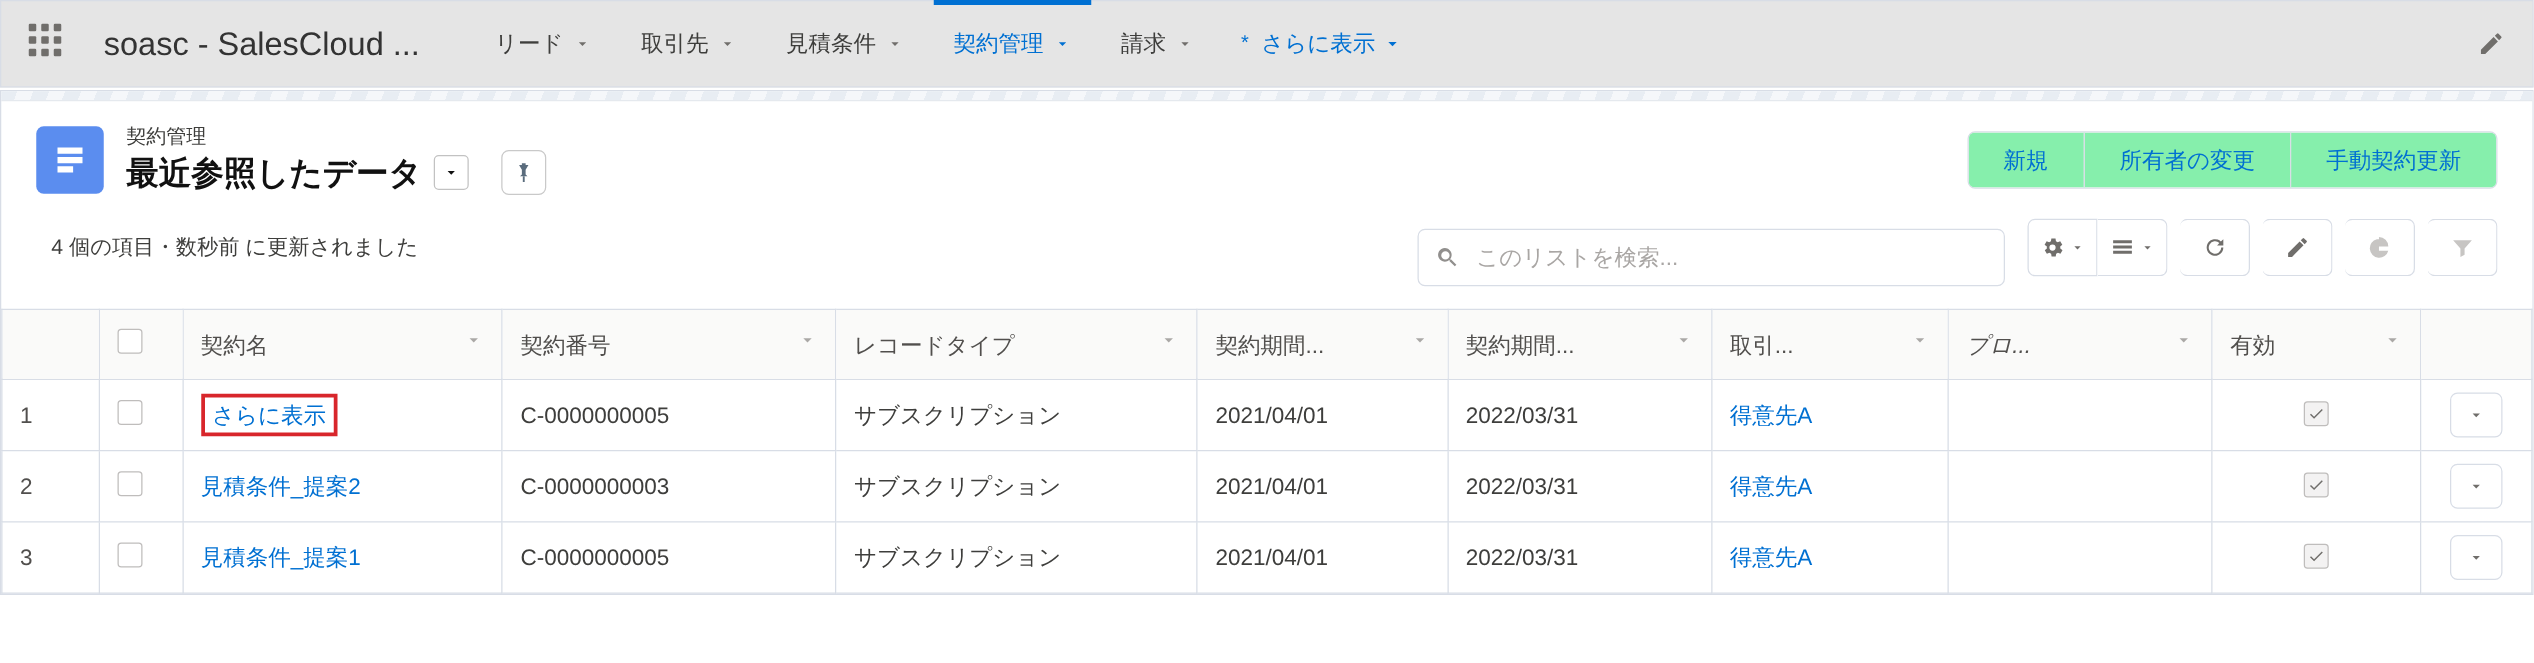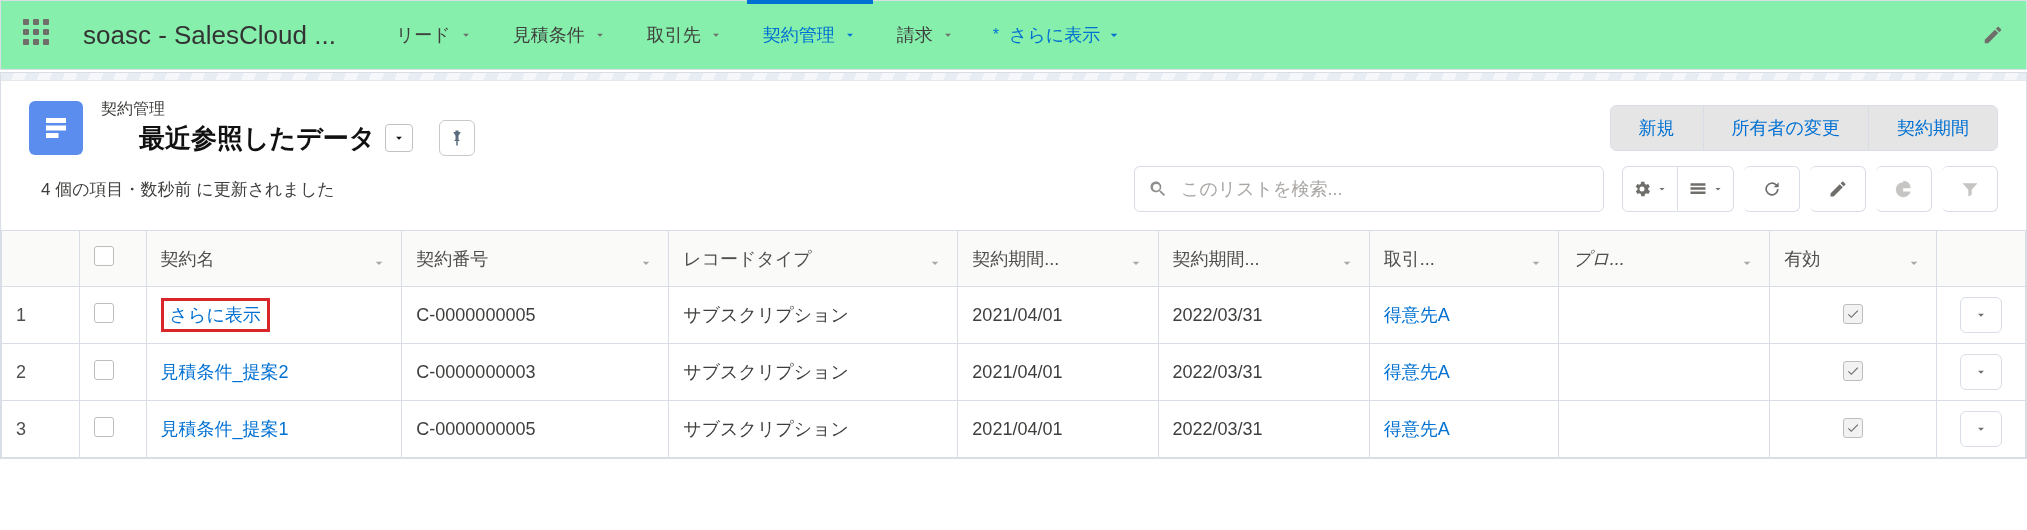--- a/index.html
+++ b/index.html
@@ -1,20 +1,20 @@
 <!DOCTYPE html>
 <html><head>
 <meta charset="utf-8">
 <style>
   * { box-sizing: border-box; margin: 0; padding: 0; }
   html, body { font-family: "Hiragino Kaku Gothic Pro", "Meiryo", sans-serif; font-size: 17px; color: #3e3e3c; background: #fff; }
   body { width: 2027px; }
 
   
-  .topbar { display: flex; align-items: center; height: 70px; border: 1px solid #d8dde6; padding: 0 22px; background: #86efac; }
+  .topbar { display: flex; align-items: center; height: 70px; border: 1px solid #d8dde6; padding: 0 22px; background: #e5e5e5; }
   .app-launcher { width: 32px; height: 32px; display: grid; grid-template-columns: repeat(3, 6px); grid-template-rows: repeat(3, 6px); gap: 4px; margin-right: 28px; cursor: pointer; }
   .app-launcher span { background: #706e6b; border-radius: 1px; }
   .app-name { font-size: 26px; color: #333; margin-right: 40px; white-space: nowrap; }
   .nav-tabs { display: flex; align-items: stretch; height: 100%; flex: 1; }
   .nav-tab { display: flex; align-items: center; padding: 0 20px; color: #3e3e3c; cursor: pointer; position: relative; font-size: 18px; gap: 8px; }
   .nav-tab.active { color: #0070d2; }
   .nav-tab.active::before { content: ""; position: absolute; top: -1px; left: 4px; right: 4px; height: 4px; background: #0070d2; }
   .nav-tab .chev { color: #706e6b; }
   .nav-tab.active .chev { color: #0070d2; }
   .nav-more { display:flex; align-items:center; gap:6px; color:#0070d2; font-size:18px; padding: 0 18px; cursor:pointer;}
@@ -24,51 +24,51 @@
   svg { display:block; }
 
   
   .page { margin: 2px 0 0 0; border: 1px solid #d8dde6; padding-bottom: 0; background:#fff; }
   .pattern { height: 8px; background: repeating-linear-gradient(110deg,#e8edf3 0 12px,#f5f7fa 12px 24px); border-bottom:1px solid #e5e9ee;}
   .header-row { display:flex; align-items:center; padding: 18px 28px 4px 28px; gap:18px; }
   .obj-icon { width:54px; height:54px; background:#5b8def; border-radius:6px; display:flex; align-items:center; justify-content:center; }
   .obj-icon svg { color:#fff; }
   .title-block { display:flex; flex-direction:column; }
   .obj-label { font-size:16px; color:#3e3e3c; }
-  .view-line { display:flex; align-items:center; gap:10px;margin-left:38px; }
+  .view-line { display:flex; align-items:center; gap:10px; }
   .view-name { font-size:26px; font-weight:700; color:#111; }
   .view-drop { width:28px; height:28px; border:1px solid #c2c2c2; border-radius:4px; display:flex; align-items:center; justify-content:center; background:#fff; cursor:pointer;}
   .pin-btn { width:36px; height:36px; border:1px solid #c9c9c9; border-radius:6px; background:#fff; display:flex; align-items:center; justify-content:center; margin-left:16px; cursor:pointer; color:#5a6c7d;}
   .spacer { flex:1; }
   .action-buttons { display:flex; border:1px solid #d8dde6; border-radius:6px; overflow:hidden; }
-  .action-buttons button { background:#e5e5e5; border:none; border-left:1px solid #d8dde6; padding:10px 28px; font-size:18px; color:#0070d2; cursor:pointer;}
+  .action-buttons button { background:#86efac; border:none; border-left:1px solid #d8dde6; padding:10px 28px; font-size:18px; color:#0070d2; cursor:pointer;}
   .action-buttons button:first-child { border-left:none; }
 
   
   .subhead { display:flex; align-items:center; padding: 6px 28px 18px 40px; gap:18px; }
   .status-text { font-size:17px; color:#3e3e3c; }
-  .search-wrap { position:relative; width:470px; margin-left:auto; }
+  .search-wrap { position:relative; width:470px; margin-left:auto;margin-top:17px; }
   .search-wrap svg { position:absolute; left:14px; top:50%; transform:translateY(-50%); color:#918f8d;}
   .search-input { width:100%; height:46px; border:1px solid #d8dde6; border-radius:6px; padding:0 14px 0 46px; font-size:18px; color:#333; }
   .search-input::placeholder { color:#a9a6a4; }
   .iconbtn-row { display:flex; gap:0; }
   .iconbtn { width:56px; height:46px; border:1px solid #d8dde6; background:#fff; display:flex; align-items:center; justify-content:center; cursor:pointer; color:#706e6b; }
   .iconbtn + .iconbtn { border-left:none; }
   .iconbtn.group-start { border-radius:6px 0 0 6px; }
   .iconbtn.group-end   { border-radius:0 6px 6px 0; }
   .iconbtn.alone { border-radius:6px; margin-left:10px;}
   .iconbtn .mini-chev { margin-left:4px; }
   .iconbtn.disabled { color:#c7c5c3; cursor:default; }
 
   
   table.data { width:100%; border-collapse:collapse; table-layout:fixed; }
   table.data th, table.data td { border:1px solid #d8dde6; padding:10px 14px; text-align:left; font-size:18px; vertical-align:middle; height:56px;}
   table.data th { background:#fafaf9; font-weight:400; color:#514f4d; position:relative;}
   th .col-sort { color:#aaa8a6; }
-  th .th-inner{ display:flex; align-items:flex-end; justify-content:space-between; gap:8px;}
+  th .th-inner{ display:flex; align-items:flex-start; justify-content:space-between; gap:8px;}
   .rownum  { width:70px;  text-align:center; color:#514f4d;}
   .chkcell { width:60px;  text-align:center;}
   .namecol { width:230px; }
   .numcol  { width:240px; }
   .reccol  { width:260px; }
   .datecol { width:180px; }
   .date2col{ width:190px; }
   .acctcol { width:170px;margin-top:32px; }
   .proccol { width:190px;font-style:italic; }
   .validcol{ width:150px; }
@@ -98,27 +98,27 @@
   <div class="app-name">soasc - SalesCloud ...</div>
 
   <div class="nav-tabs">
     <div class="nav-tab">
       <span>リード</span>
       <svg class="chev" width="14" height="14" viewBox="0 0 24 24">
           <path fill="currentColor" d="M7 10l5 5 5-5z"></path>
         </svg>
     </div>
     <div class="nav-tab">
+      <span>取引先</span>
+      <svg class="chev" width="14" height="14" viewBox="0 0 24 24">
+          <path fill="currentColor" d="M7 10l5 5 5-5z"></path>
+        </svg>
+    </div>
+    <div class="nav-tab">
       <span>見積条件</span>
-      <svg class="chev" width="14" height="14" viewBox="0 0 24 24">
-          <path fill="currentColor" d="M7 10l5 5 5-5z"></path>
-        </svg>
-    </div>
-    <div class="nav-tab">
-      <span>取引先</span>
       <svg class="chev" width="14" height="14" viewBox="0 0 24 24">
           <path fill="currentColor" d="M7 10l5 5 5-5z"></path>
         </svg>
     </div>
     <div class="nav-tab active">
       <span>契約管理</span>
       <svg class="chev" width="14" height="14" viewBox="0 0 24 24">
           <path fill="currentColor" d="M7 10l5 5 5-5z"></path>
         </svg>
     </div>
@@ -167,21 +167,21 @@
               <path fill="currentColor" d="M14 4V2h-4v2H7l3 5v5l-2 2h8l-2-2V9l3-5z M12 18v4"></path>
               <path stroke="currentColor" stroke-width="2" d="M12 16v6"></path>
             </svg>
         </div>
       </div>
     </div>
     <div class="spacer"></div>
     <div class="action-buttons">
       <button>新規</button>
       <button>所有者の変更</button>
-      <button>契約期間</button>
+      <button>手動契約更新</button>
     </div>
   </div>
 
   <div class="subhead">
     <span class="status-text">4 個の項目・数秒前 に更新されました</span>
 
     <div class="search-wrap">
       <svg width="20" height="20" viewBox="0 0 24 24">
           <path fill="currentColor" d="M15.5 14h-.8l-.3-.3a6.5 6.5 0 1 0-.7.7l.3.3v.8l5 5 1.5-1.5-5-5zM10 14a4 4 0 1 1 0-8 4 4 0 0 1 0 8z"></path>
         </svg>

